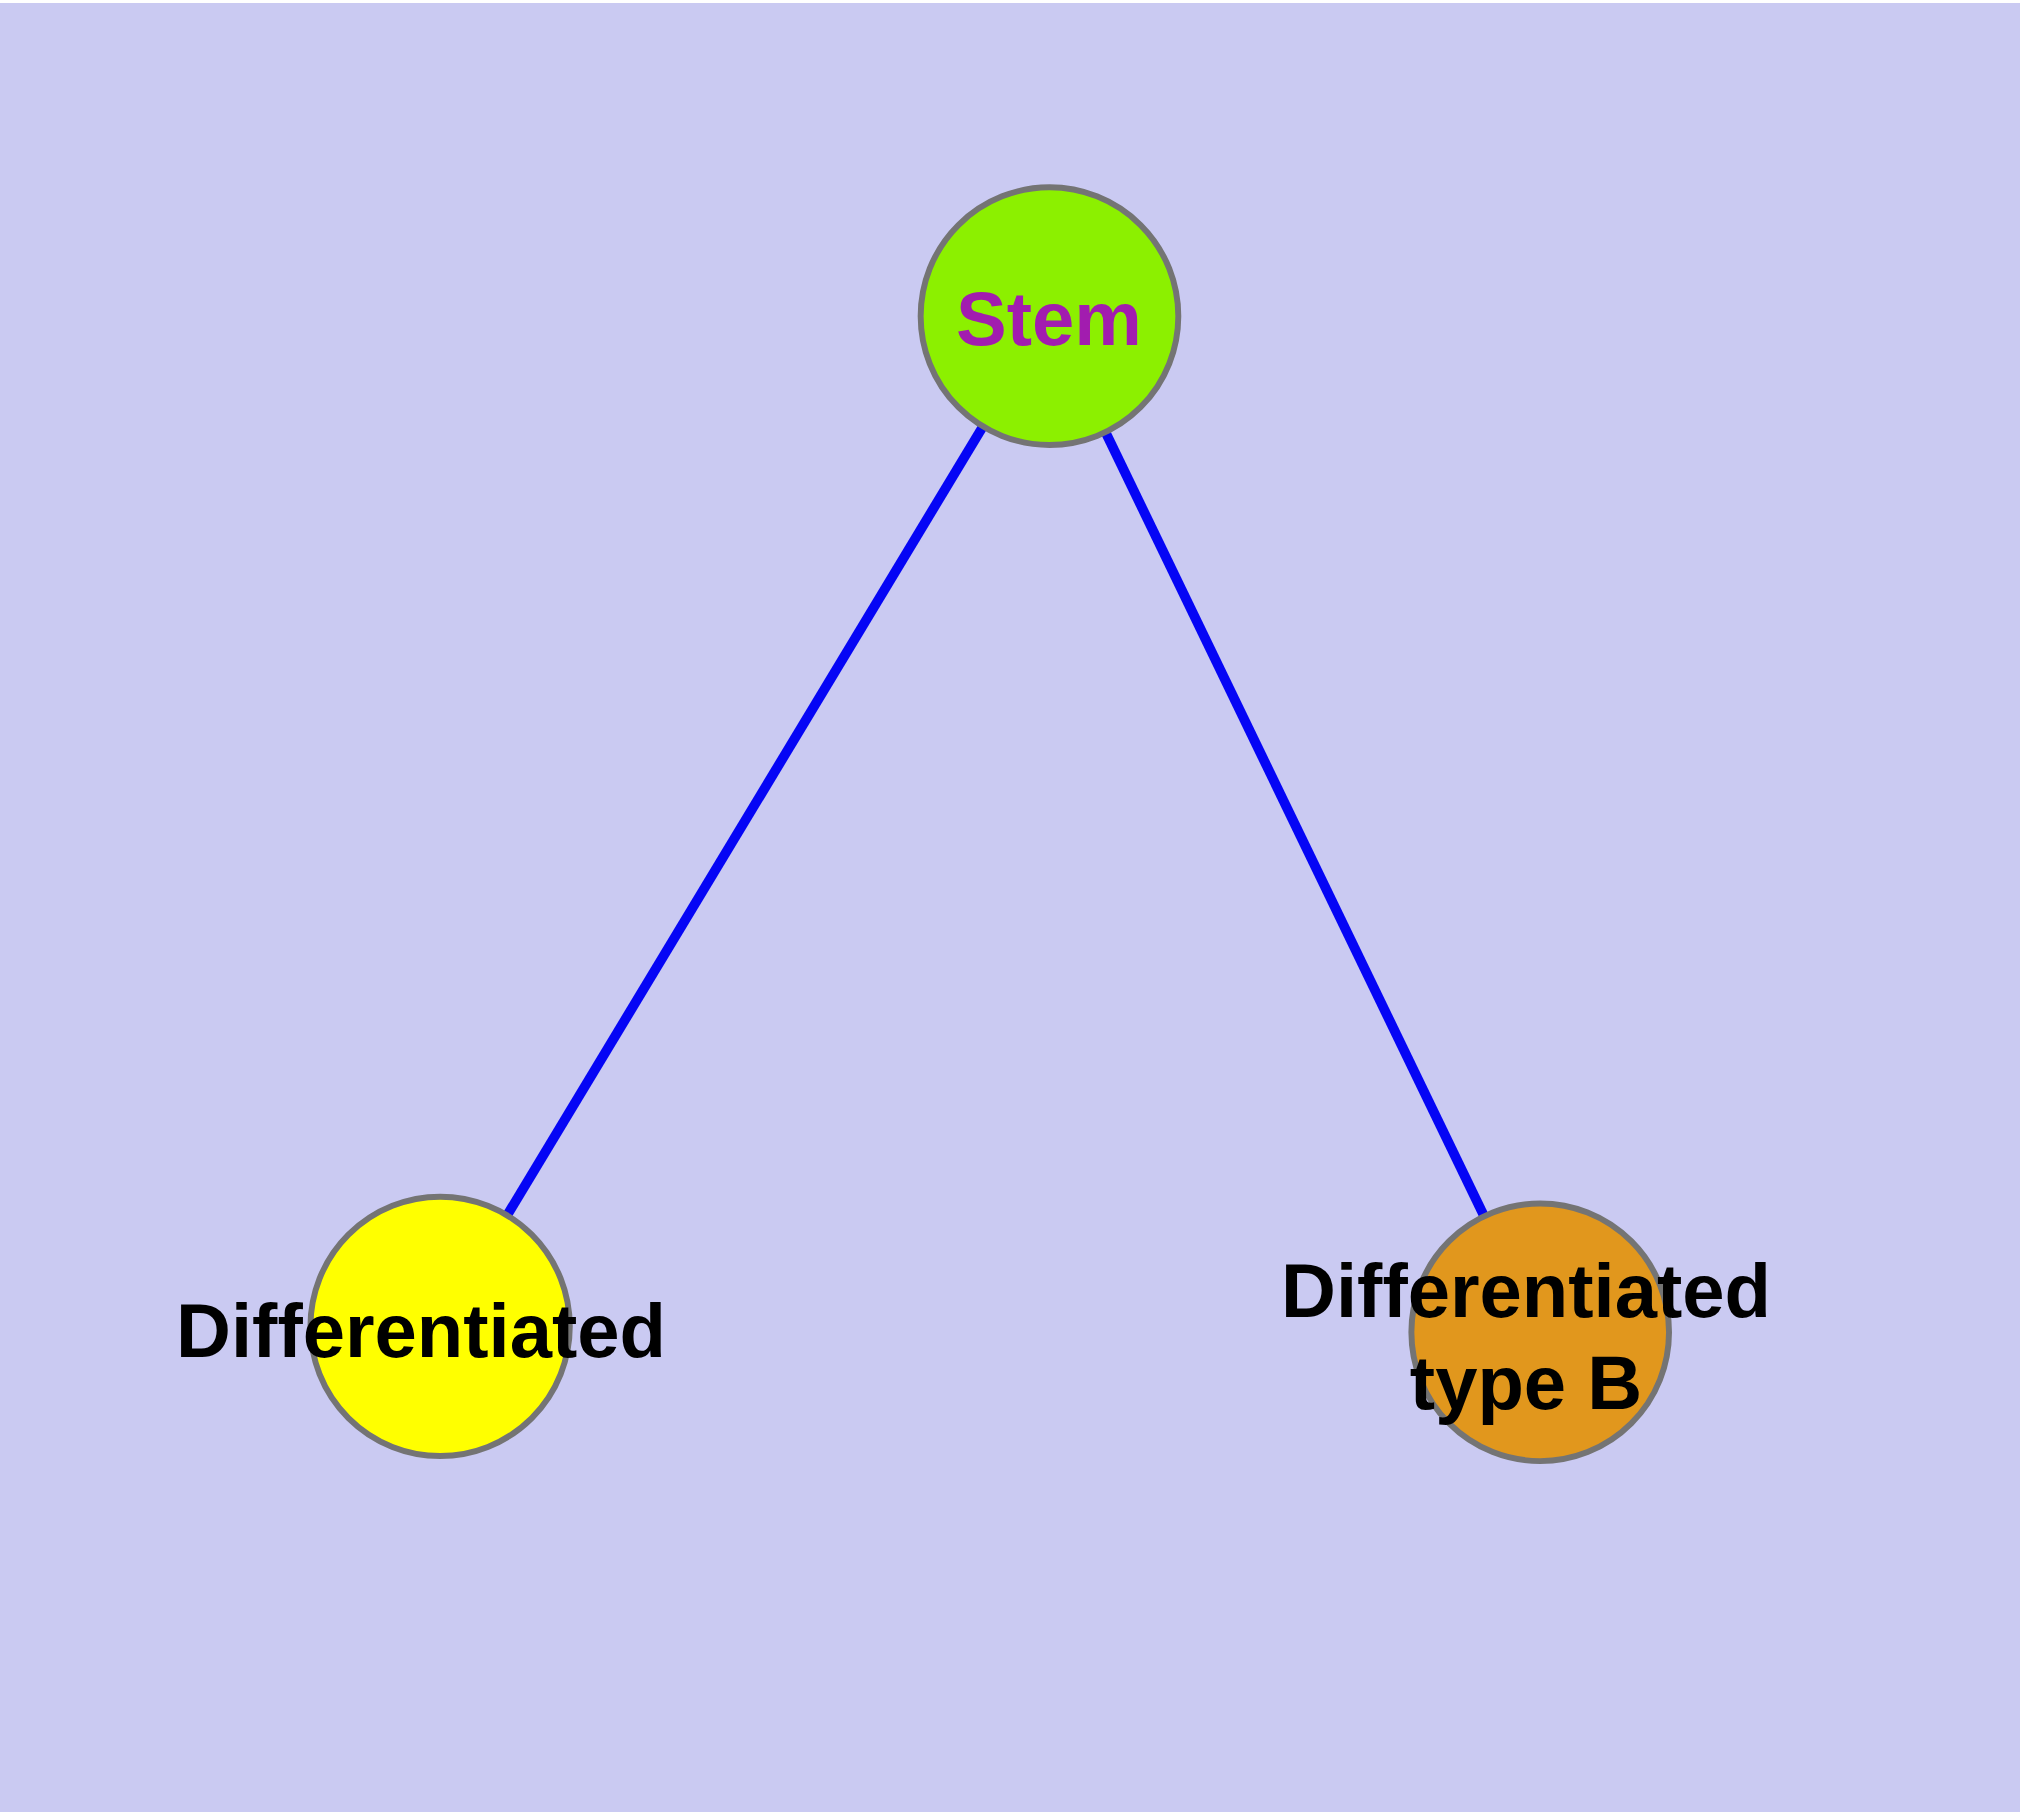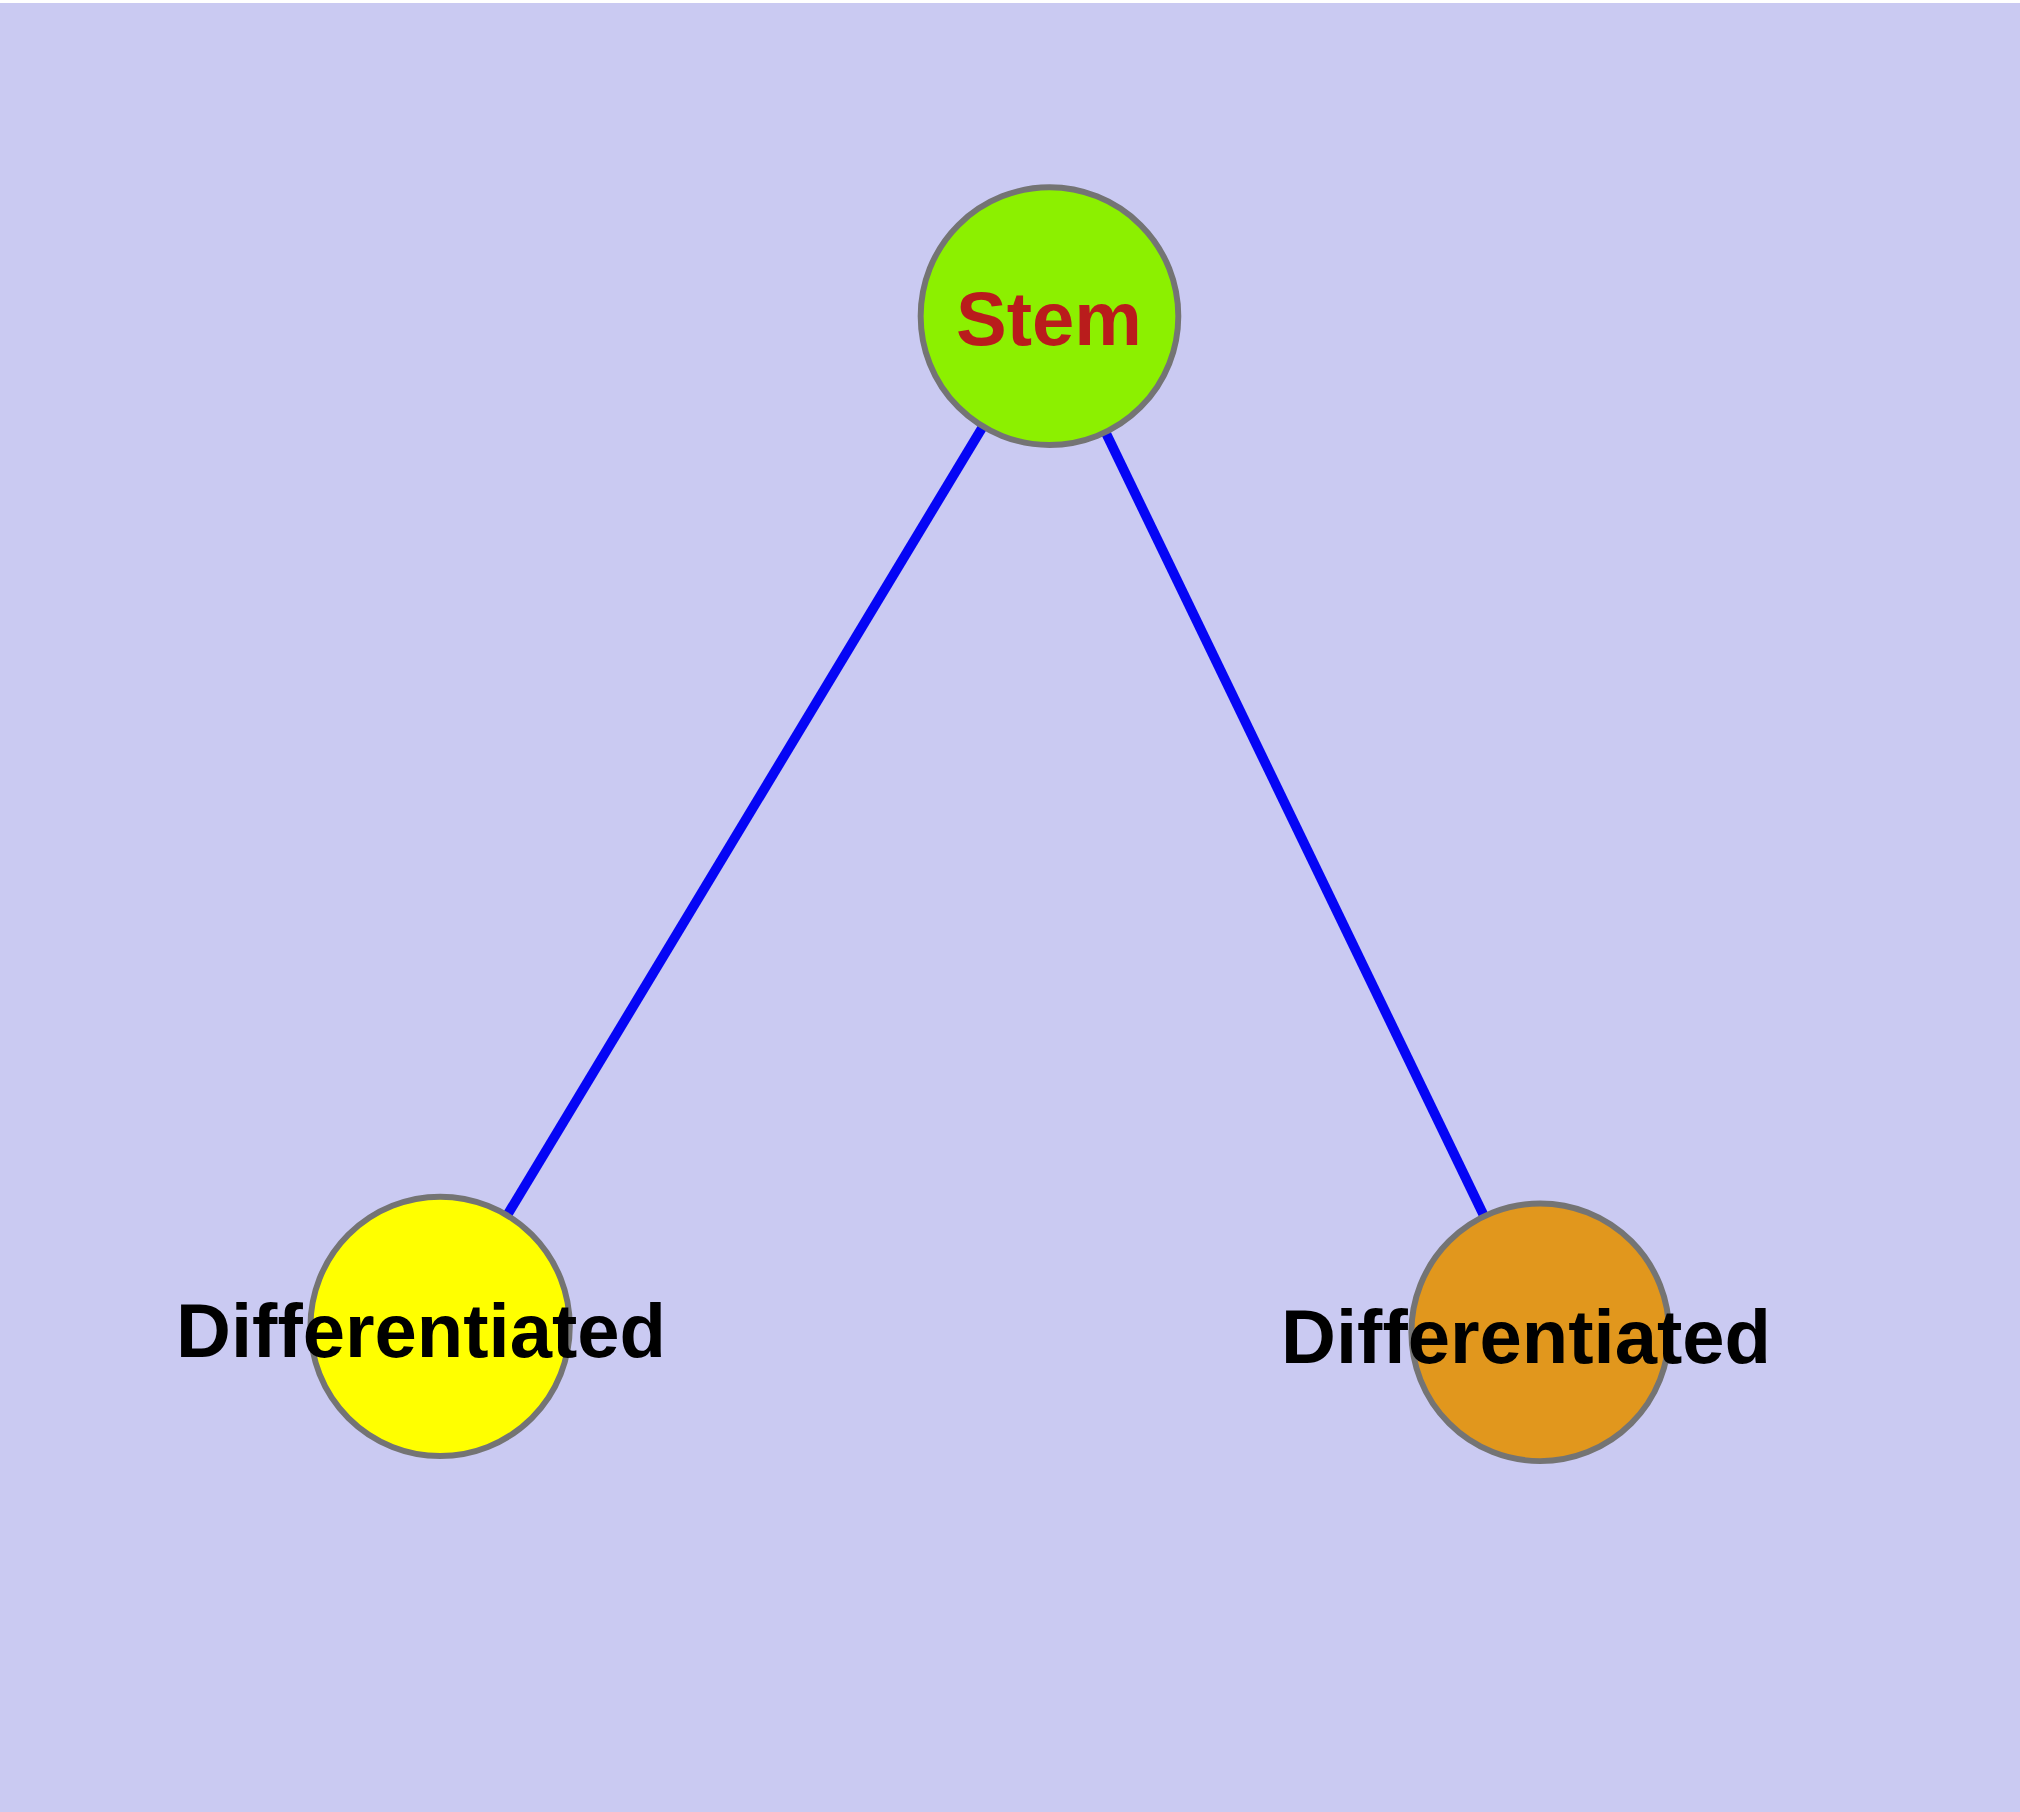--- a/index.html
+++ b/index.html
@@ -54,26 +54,27 @@
   <svg class="graph" width="2021" height="1812" viewBox="0 0 2384 2138" xmlns="http://www.w3.org/2000/svg">
 
     <line class="edge" x1="1238" y1="373" x2="519" y2="1565" stroke="#0505f5" stroke-width="11.5"></line>
     <line class="edge" x1="1238" y1="373" x2="1817" y2="1572" stroke="#0505f5" stroke-width="11.5"></line>
 
     <circle class="node-circle" cx="1238" cy="373" r="152" fill="#8cf000" stroke="#747474" stroke-width="7"></circle>
     <circle class="node-circle" cx="519" cy="1565" r="153" fill="#ffff00" stroke="#747474" stroke-width="7"></circle>
     <circle class="node-circle" cx="1817" cy="1572" r="152" fill="#e1971d" stroke="#747474" stroke-width="7"></circle>
   </svg>
 
-  <div class="node-label" style="left: 1049px; top: 319px; color: #b91c1c;">
+  <div class="node-label" style="left: 1049px; top: 319px; color: #a21caf;">
     <div>Stem</div>
   </div>
 
   <div class="node-label" style="left: 421px; top: 1331px; color: rgb(0, 0, 0);">
     <div>Differentiated</div>
   </div>
 
   <div class="node-label" style="left: 1526px; top: 1337px; color: rgb(0, 0, 0);">
     <div>Differentiated</div>
+    <div>type B</div>
   </div>
 
 </div>
 
 
 </body></html>

